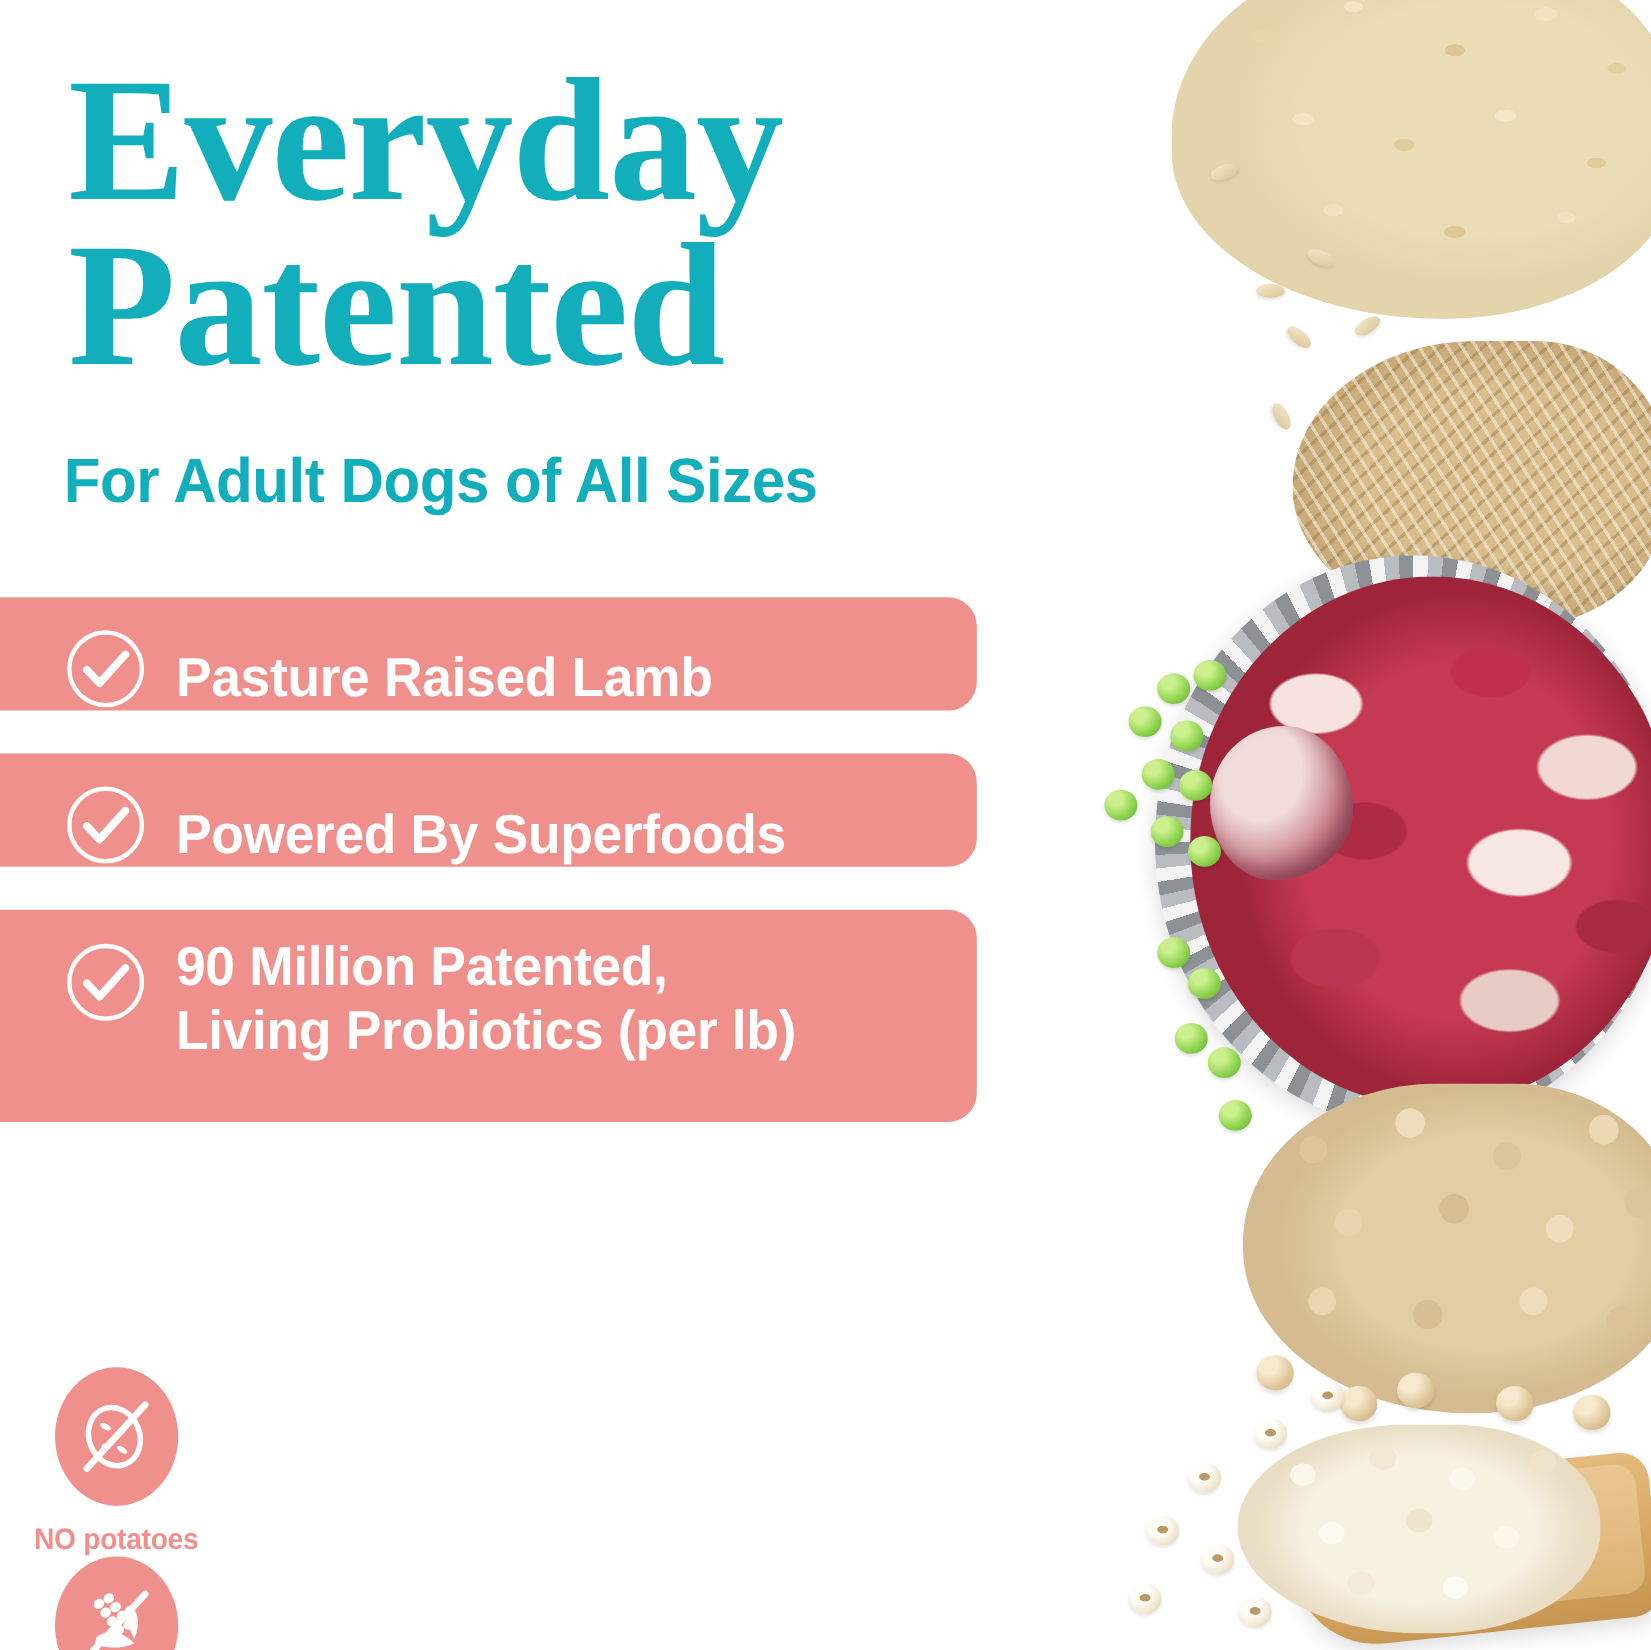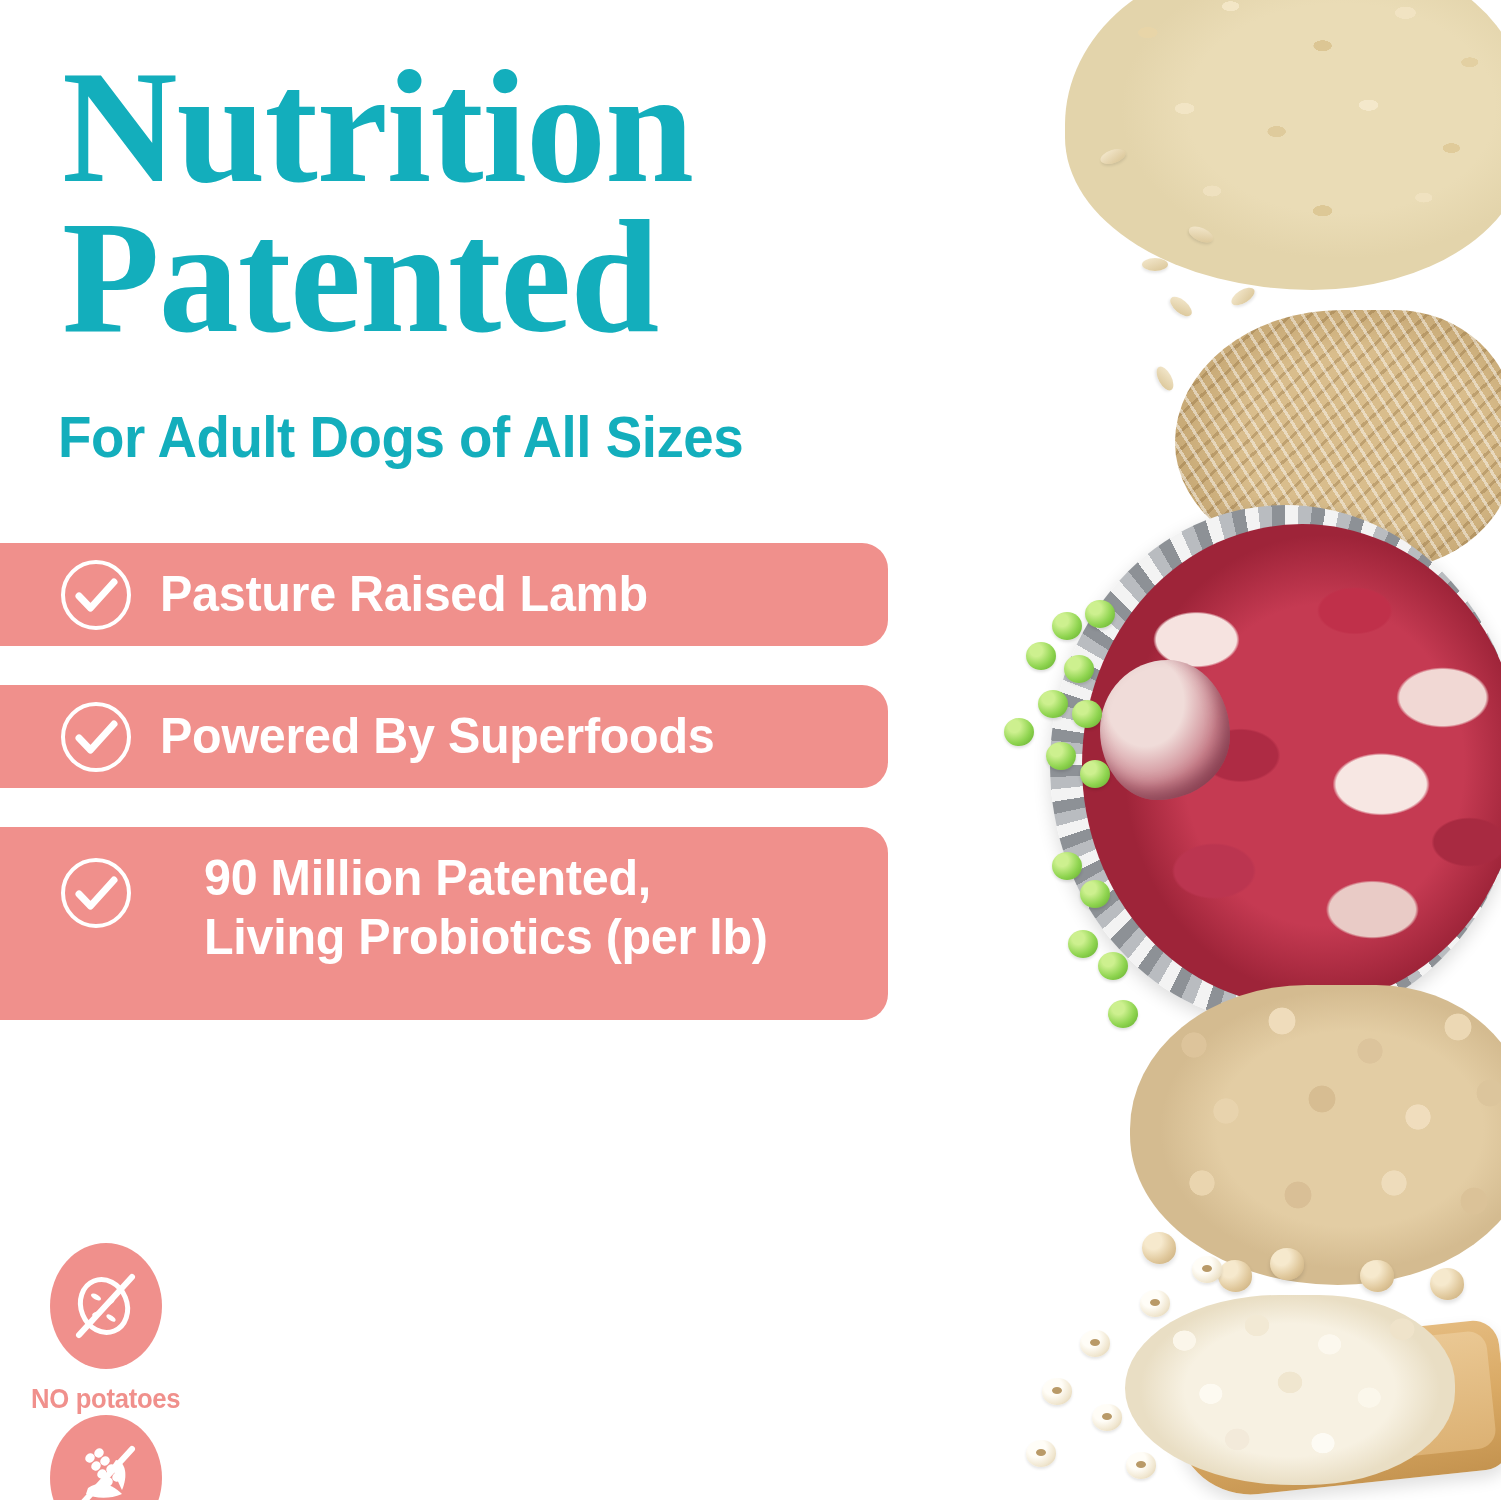--- a/index.html
+++ b/index.html
@@ -55,29 +55,28 @@
     width: 890px;
   }
   .bullet {
     position: relative;
     box-sizing: border-box;
     width: 888px;
     background: #F0908C;
     border-radius: 0 26px 26px 0;
     margin-bottom: 39px;
     display: flex;
-    align-items: center;
+    align-items: flex-end;
     padding: 0 0 0 58px;
     min-height: 103px;
   }
   .bullet.tall {
     min-height: 193px;
     align-items: flex-start;
     padding-top: 22px;
-    gap: 44px;
   }
   .check-icon {
     flex: 0 0 auto;
     width: 76px;
     height: 76px;
     margin-right: 26px;
   }
   .bullet.tall .check-icon { margin-top: 6px; }
   .bullet-label {
     color: #ffffff;
@@ -282,21 +281,21 @@
     border-radius: 50%;
     background: #b99a68;
   }
 </style>
 </head>
 <body>
 
 <div id="canvas">
 
   <div class="headline">
-    <span>Nutrition</span>
+    <span>Everyday</span>
     <span class="line2">Patented</span>
   </div>
 
   <div class="subhead">For Adult Dogs of All Sizes</div>
 
   <div class="bullets">
 
     <div class="bullet">
       <span class="check-icon">
         <svg viewBox="0 0 76 76" width="76" height="76" aria-hidden="true">

